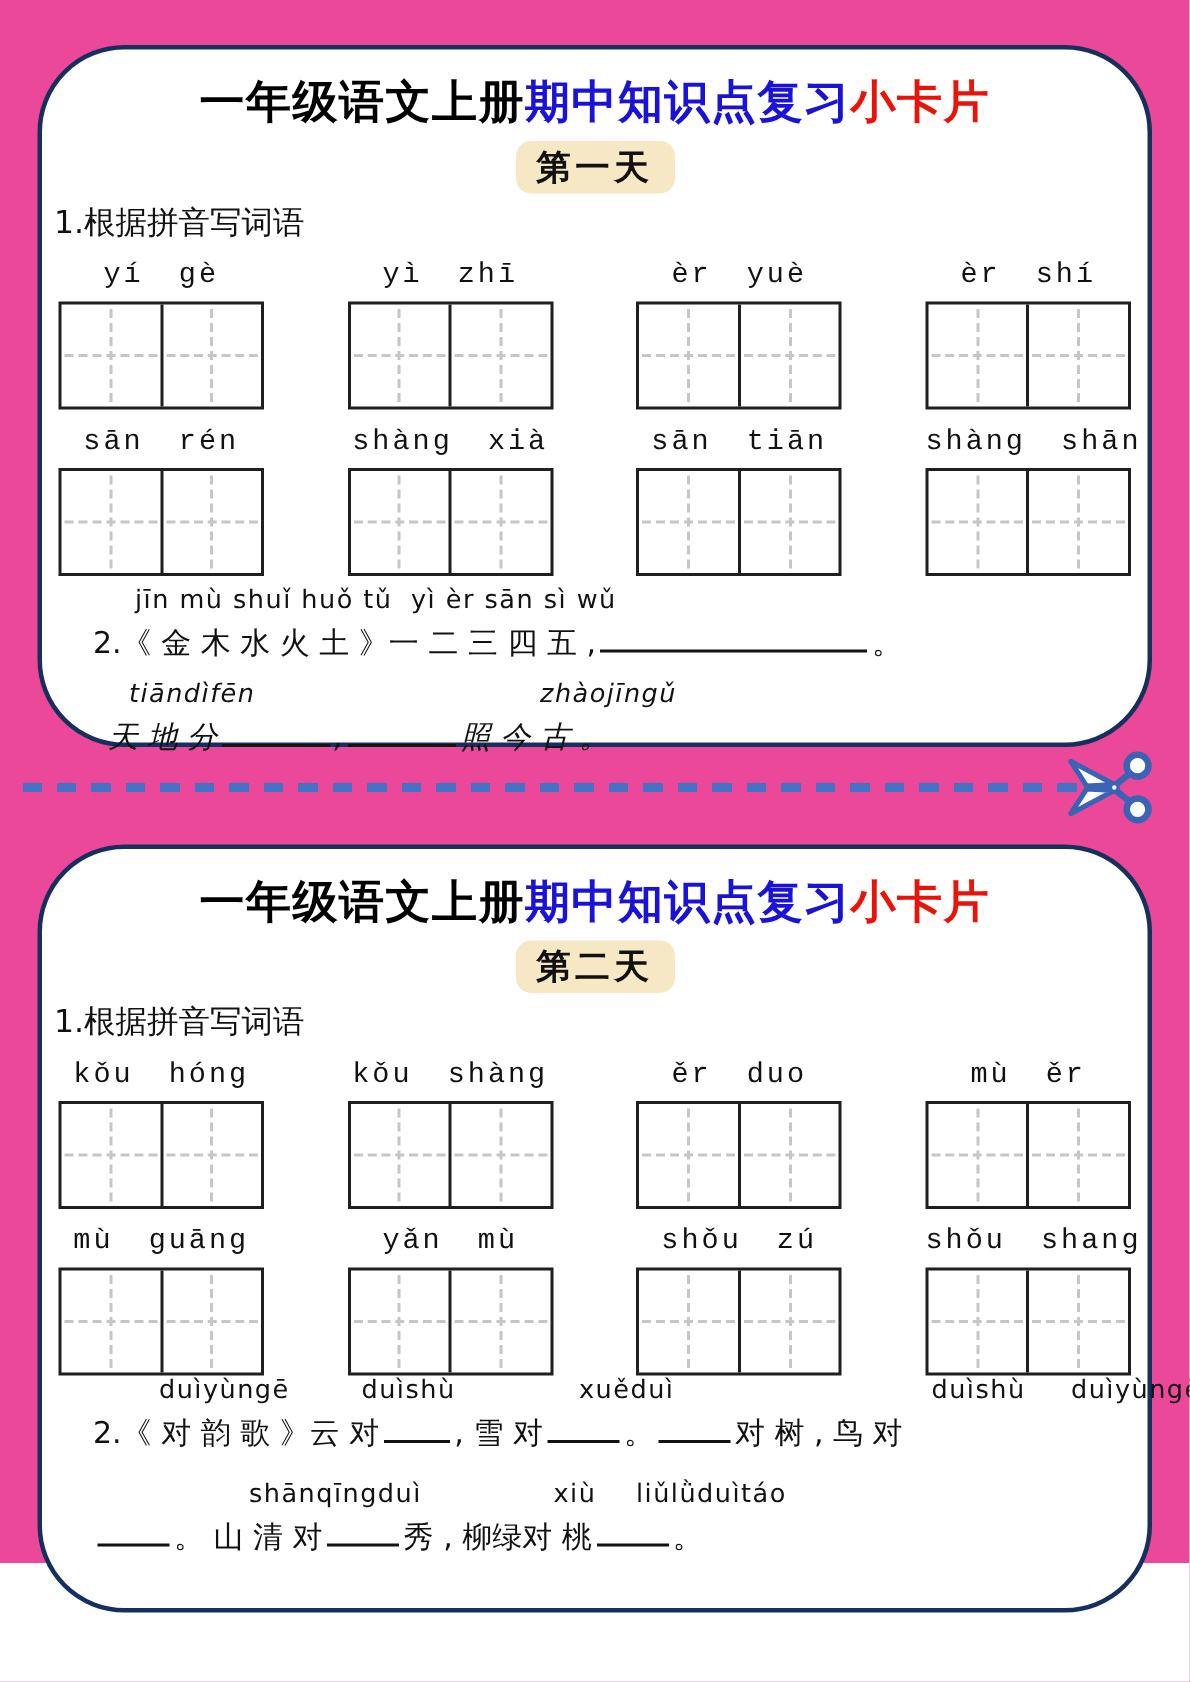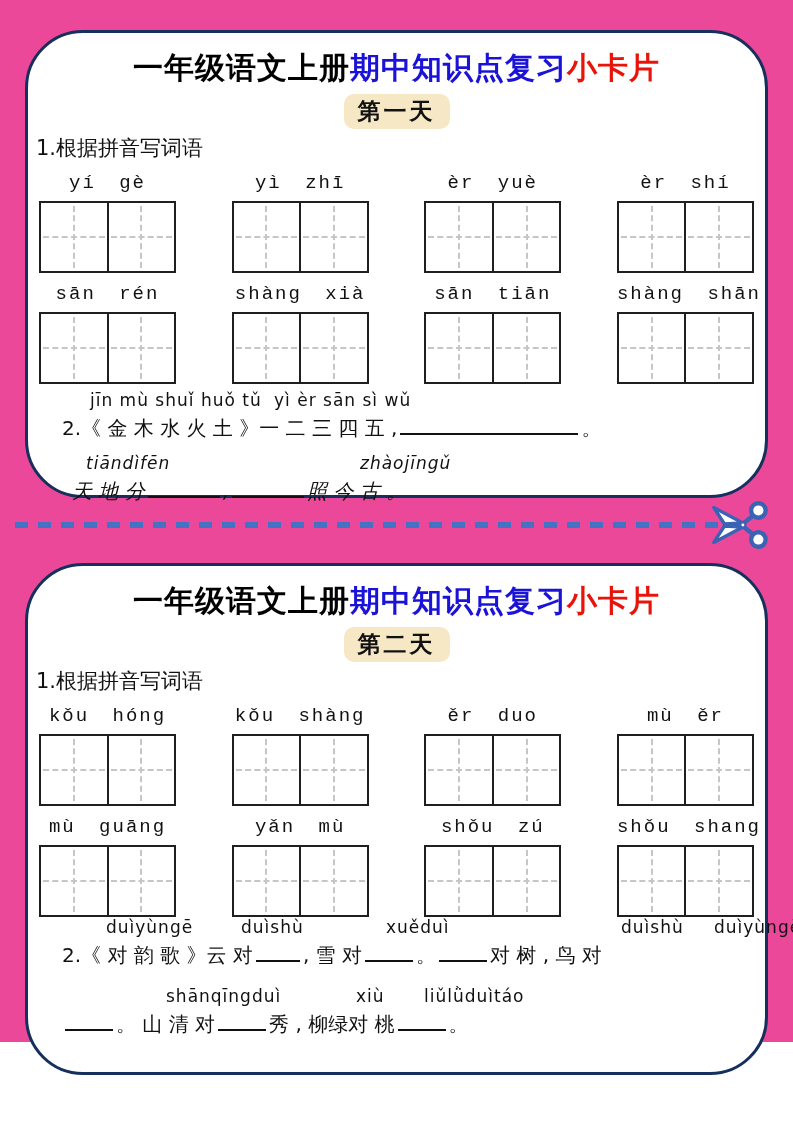--- a/index.html
+++ b/index.html
@@ -240,21 +240,21 @@
         <span style="left:652px">duìyùngē</span>
       </div>
       <div class="text-line">
         <span>2.《 对 韵 歌 》云 对</span><span class="blank b-44"></span><span>, 雪 对</span><span class="blank b-48"></span><span>。</span><span class="blank b-48"></span><span>对 树 , 鸟 对</span>
       </div>
     </div>
 
     <div class="fill-block" style="margin-top:16px;">
       <div class="pinyin-line">
         <span style="left:104px">shānqīngduì</span>
-        <span style="left:294px">xiù</span>
+        <span style="left:307px">xiù</span>
         <span style="left:362px">liǔlǜduìtáo</span>
       </div>
       <div class="text-line">
         <span class="blank b-48"></span><span>。 山 清 对</span><span class="blank b-48"></span><span>秀 , 柳绿对 桃</span><span class="blank b-48"></span><span>。</span>
       </div>
     </div>
   </div>
 
 </div>
 

